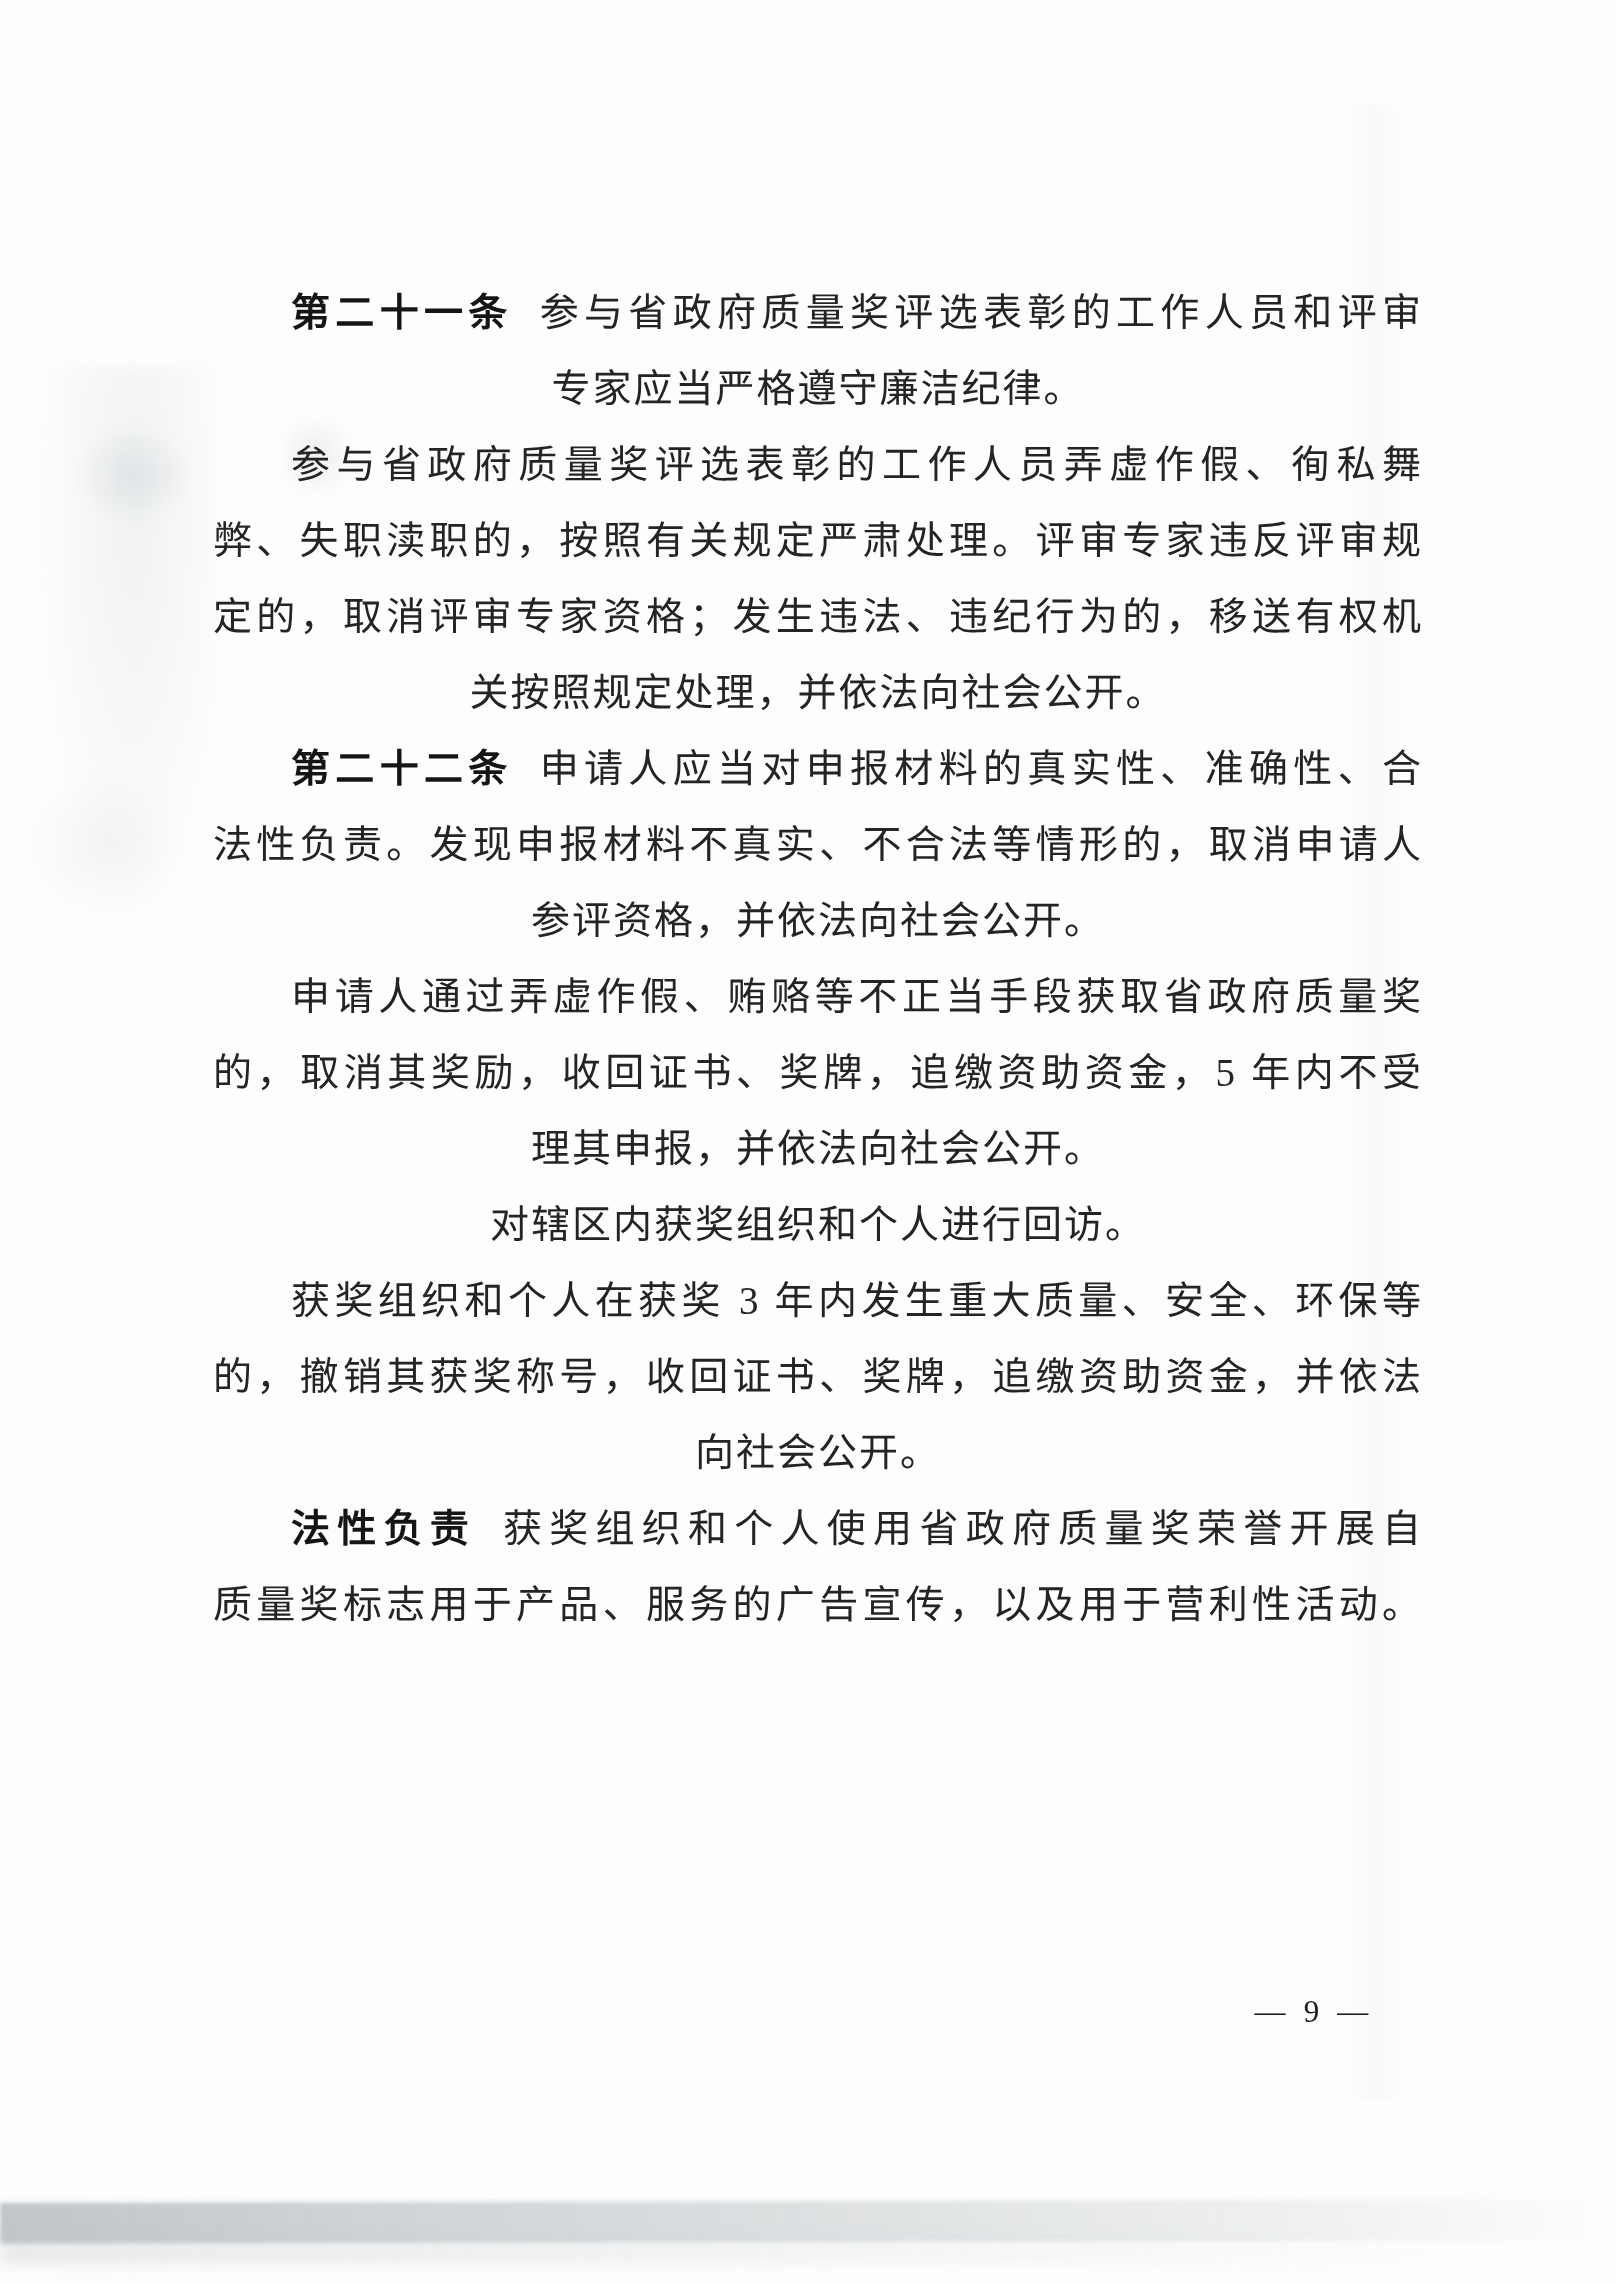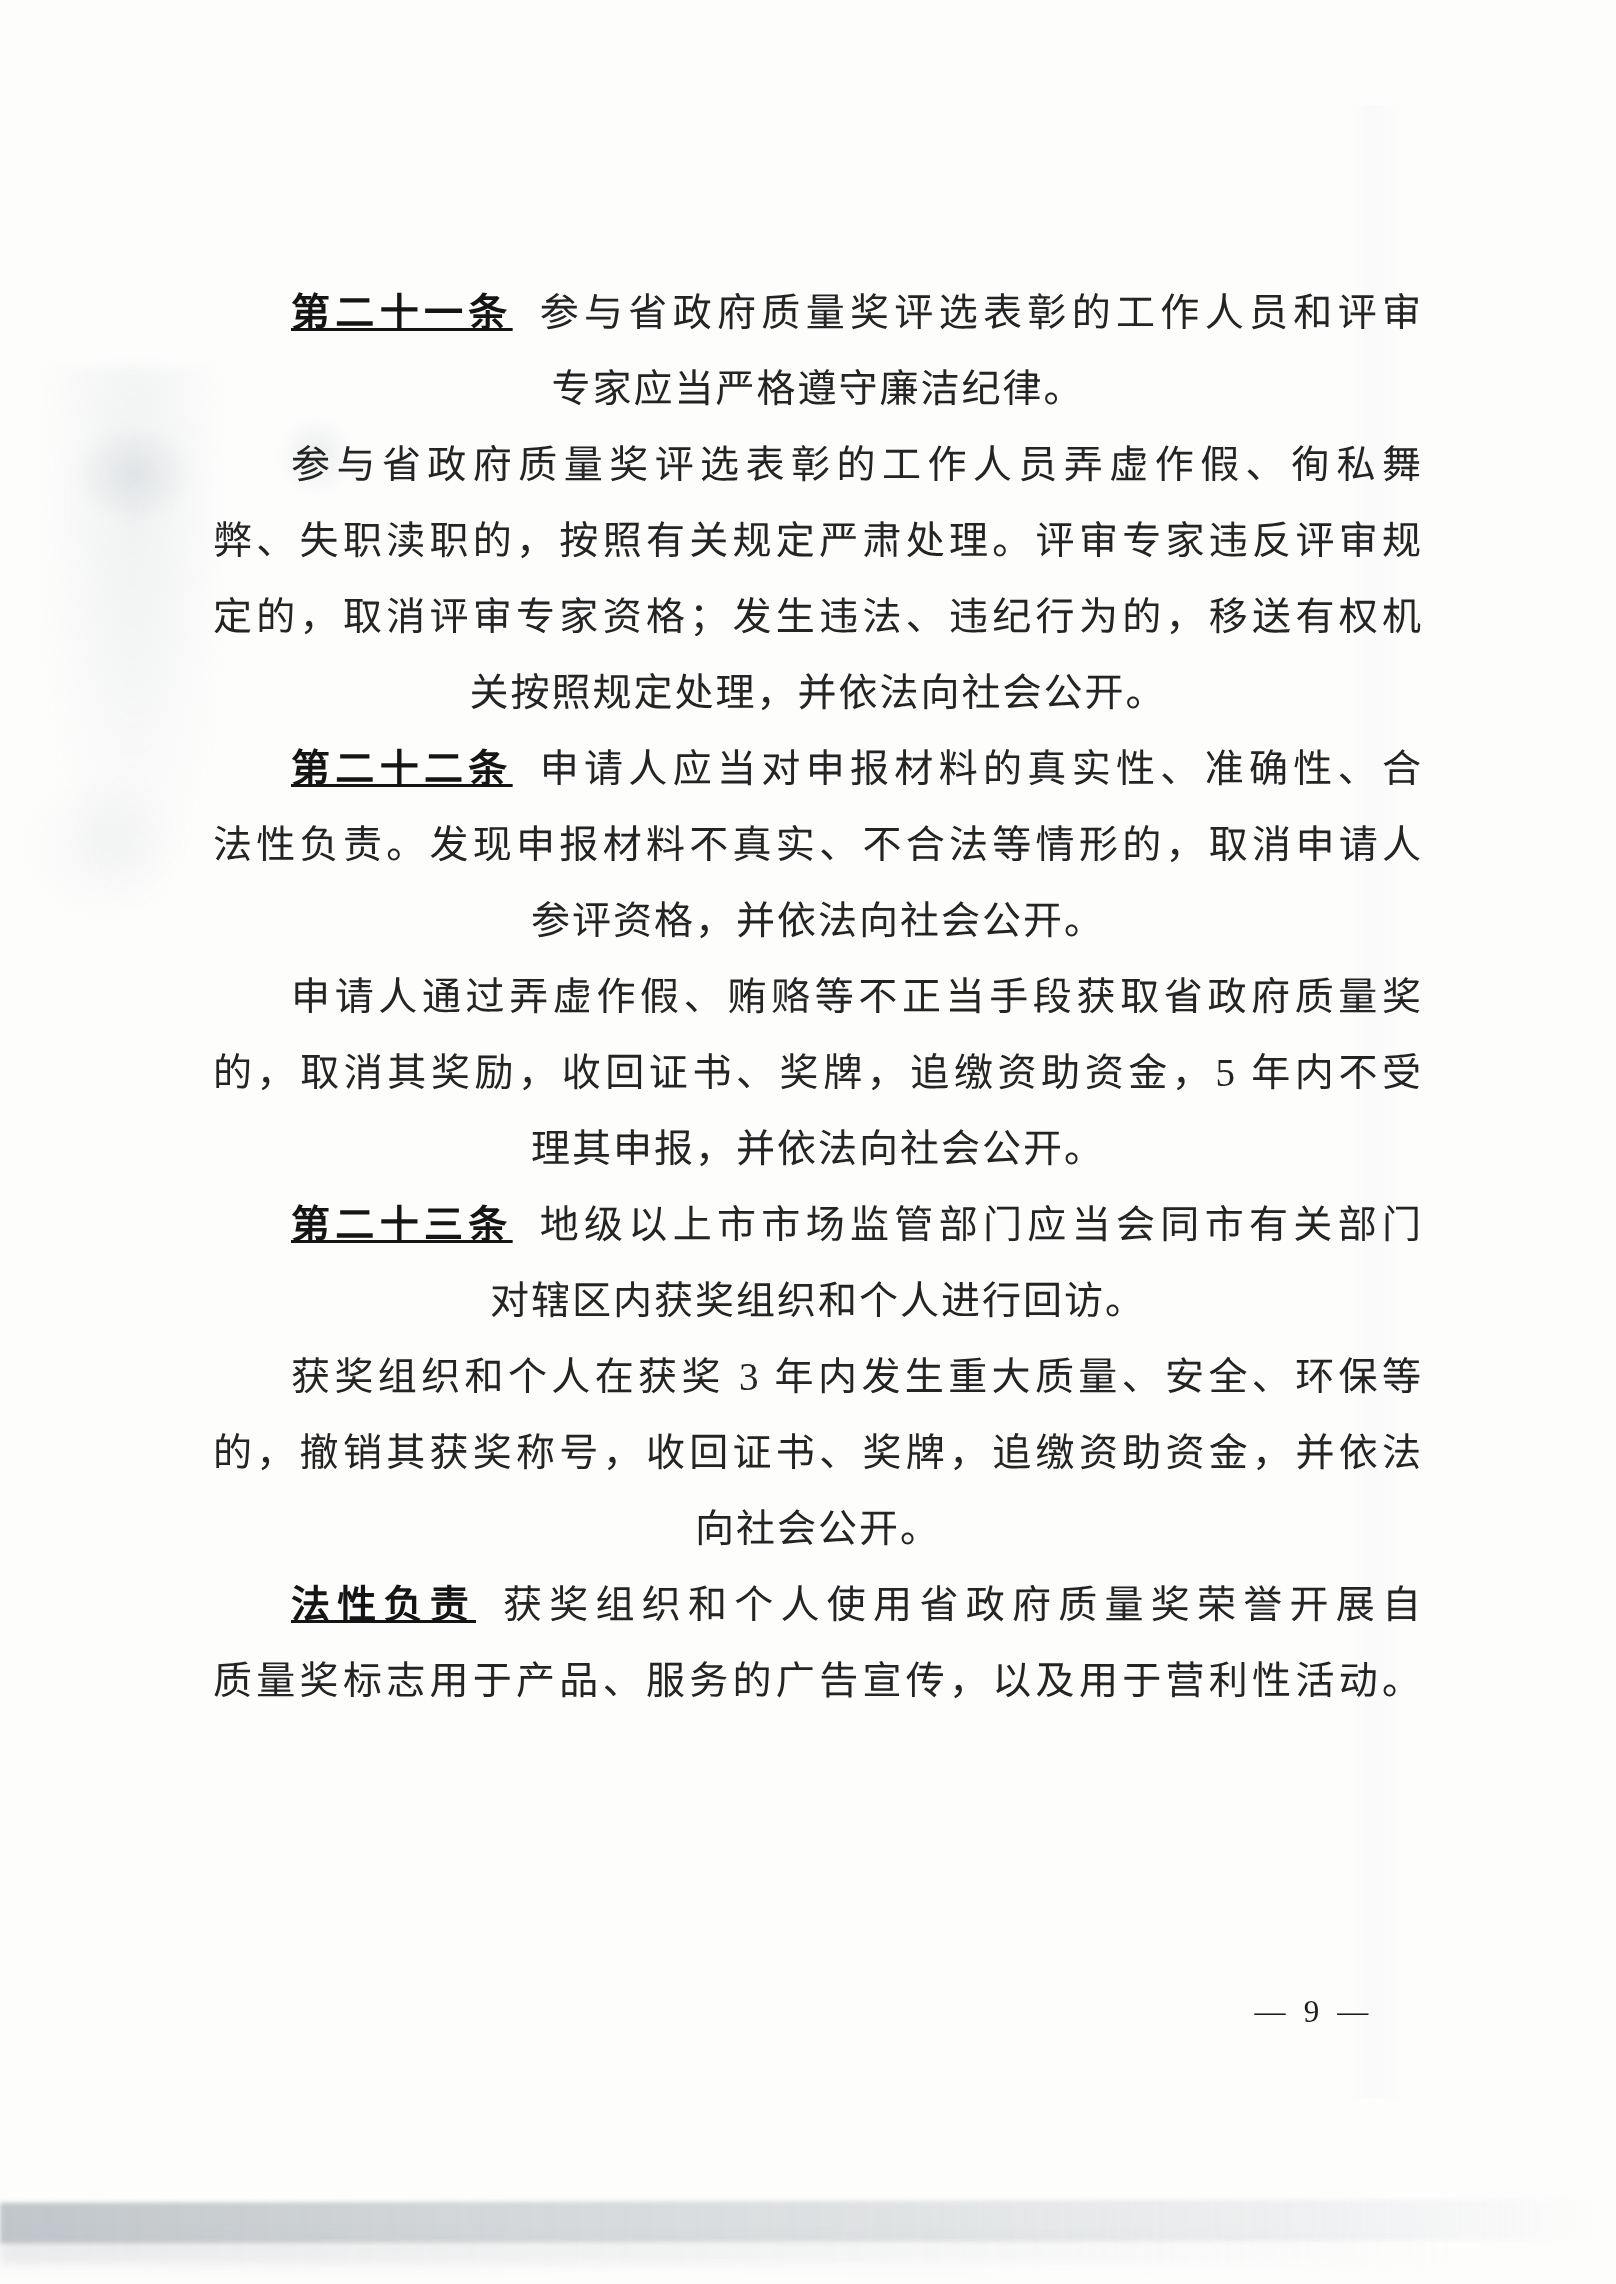--- a/index.html
+++ b/index.html
@@ -29,21 +29,20 @@
   }
   .line.fill {
     text-align: justify;
     text-align-last: justify;
   }
   .line.indent { text-indent: 78px; }
   .article-no {
     font-weight: 700;
     color: #151515;
     margin-right: 27px;
-    text-decoration: underline;
   }
   .page-number {
     position: absolute;
     left: 1229px;
     top: 1988px;
     width: 170px;
     height: 48px;
     line-height: 48px;
     text-align: center;
     font-size: 31px;
@@ -115,21 +114,20 @@
       <div class="line fill indent">参与省政府质量奖评选表彰的工作人员弄虚作假、徇私舞</div>
       <div class="line fill">弊、失职渎职的，按照有关规定严肃处理。评审专家违反评审规</div>
       <div class="line fill">定的，取消评审专家资格；发生违法、违纪行为的，移送有权机</div>
       <div class="line">关按照规定处理，并依法向社会公开。</div>
       <div class="line fill indent"><span class="article-no">第二十二条</span>申请人应当对申报材料的真实性、准确性、合</div>
       <div class="line fill">法性负责。发现申报材料不真实、不合法等情形的，取消申请人</div>
       <div class="line">参评资格，并依法向社会公开。</div>
       <div class="line fill indent">申请人通过弄虚作假、贿赂等不正当手段获取省政府质量奖</div>
       <div class="line fill">的，取消其奖励，收回证书、奖牌，追缴资助资金，5 年内不受</div>
       <div class="line">理其申报，并依法向社会公开。</div>
-      <div class="line fill indent"><span class="article-no">第二十三条</span>地级以上市市场监管部门应当会同市有关部门</div>
       <div class="line">对辖区内获奖组织和个人进行回访。</div>
       <div class="line fill indent">获奖组织和个人在获奖 3 年内发生重大质量、安全、环保等</div>
       <div class="line fill">的，撤销其获奖称号，收回证书、奖牌，追缴资助资金，并依法</div>
       <div class="line">向社会公开。</div>
       <div class="line fill indent"><span class="article-no">法性负责</span>获奖组织和个人使用省政府质量奖荣誉开展自</div>
       <div class="line fill">质量奖标志用于产品、服务的广告宣传，以及用于营利性活动。</div>
     </div>
 
   <div class="page-number">— 9 —</div>
 

